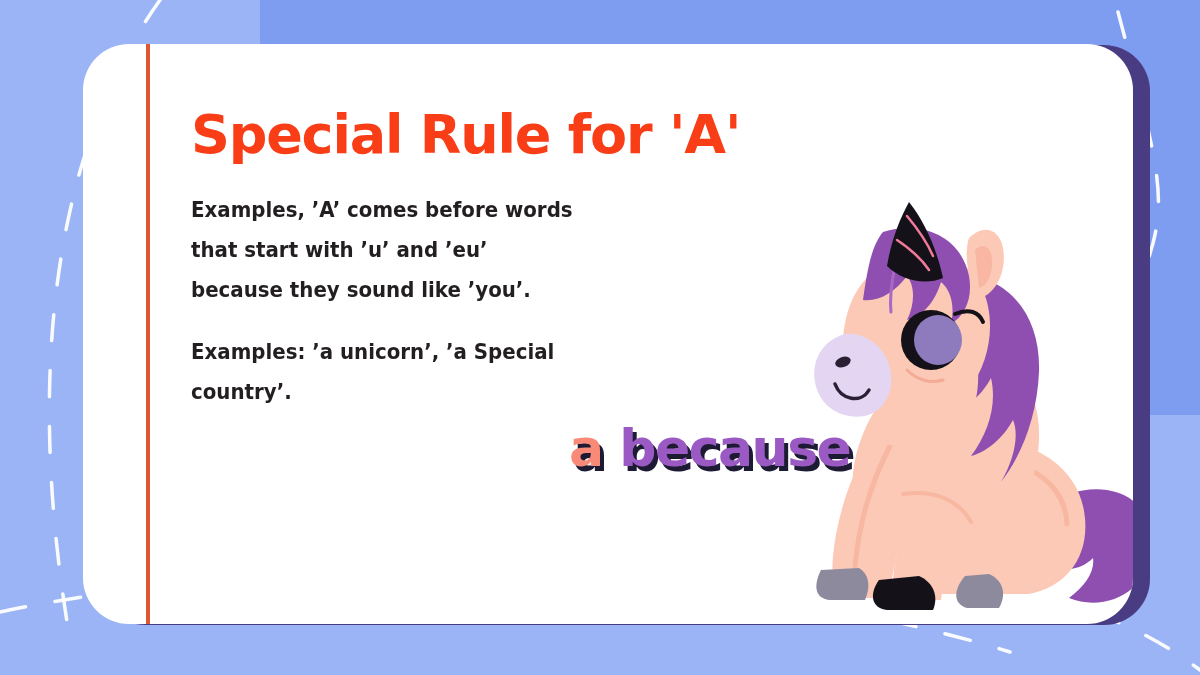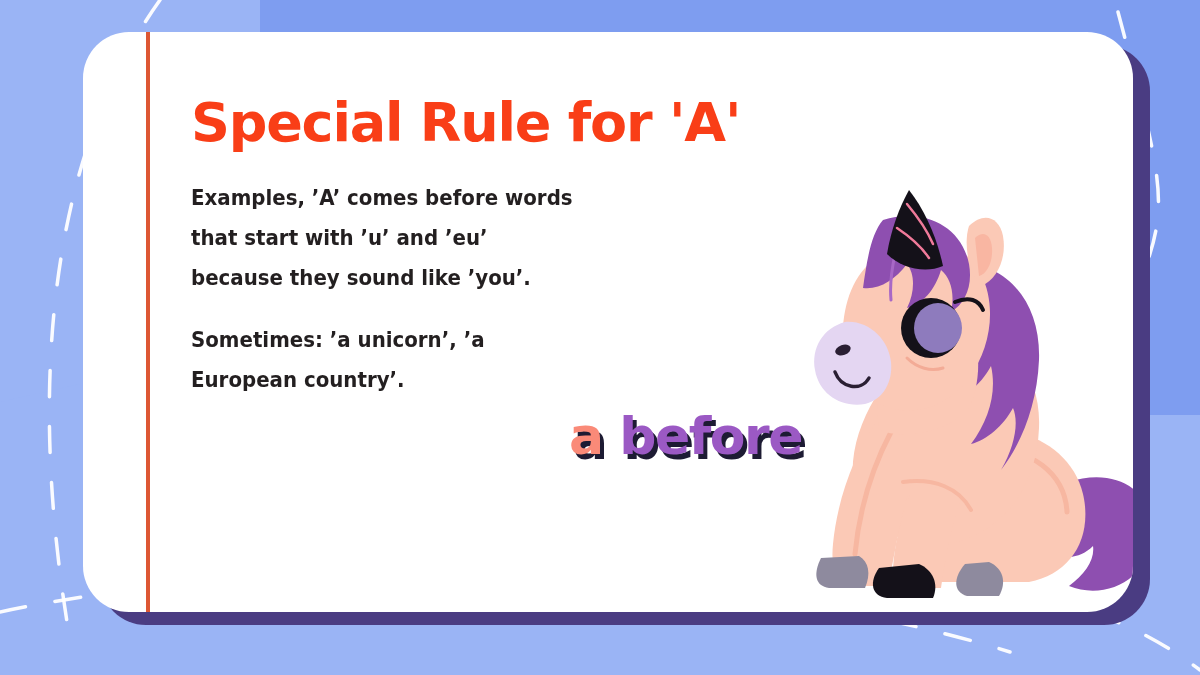--- a/index.html
+++ b/index.html
@@ -67,21 +67,21 @@
     left: 100px;
     top: 45px;
     width: 1050px;
     height: 580px;
     background: #4a3c82;
     border-radius: 46px;
   }
   .card {
     position: absolute;
     left: 83px;
-    top: 32px;
+    top: 44px;
     width: 1050px;
     height: 580px;
     background: #ffffff;
     border-radius: 46px;
     overflow: hidden;
   }
   .card-accent-line {
     position: absolute;
     left: 63px;
     top: 0;
@@ -165,26 +165,26 @@
   <div class="card-shadow"></div>
 
   <div class="card">
     <div class="card-accent-line"></div>
 
     <div class="content">
       <h1 class="title">Special Rule for 'A'</h1>
 
       <div class="body-block">
         <p class="body-para">Examples, ’A’ comes before words that start with ’u’ and ’eu’ because they sound like ’you’.</p>
-        <p class="body-para">Sometimes: ’a unicorn’, ’a European country’.</p>
+        <p class="body-para">Examples: ’a unicorn’, ’a Special country’.</p>
       </div>
     </div>
 
     <div class="wordart">
-      <span class="wa-a">a</span><span class="wa-a">&nbsp;</span><span class="wa-word">before</span>
+      <span class="wa-a">a</span><span class="wa-a">&nbsp;</span><span class="wa-word">because</span>
     </div>
 
     <svg class="unicorn" viewBox="0 0 380 430">
 
       <path d="M285 300 C 330 285, 372 305, 368 355 C 365 400, 320 418, 286 404
                C 302 392, 312 378, 310 364 C 300 374, 286 378, 274 372
                C 292 358, 300 340, 294 322 Z" fill="#8e4fb0"></path>
 
       <path d="M178 250 C 232 238, 288 262, 300 312 C 310 356, 288 392, 246 400
                L 150 400 C 122 392, 118 350, 136 320 Z" fill="#fbc9b6"></path>

